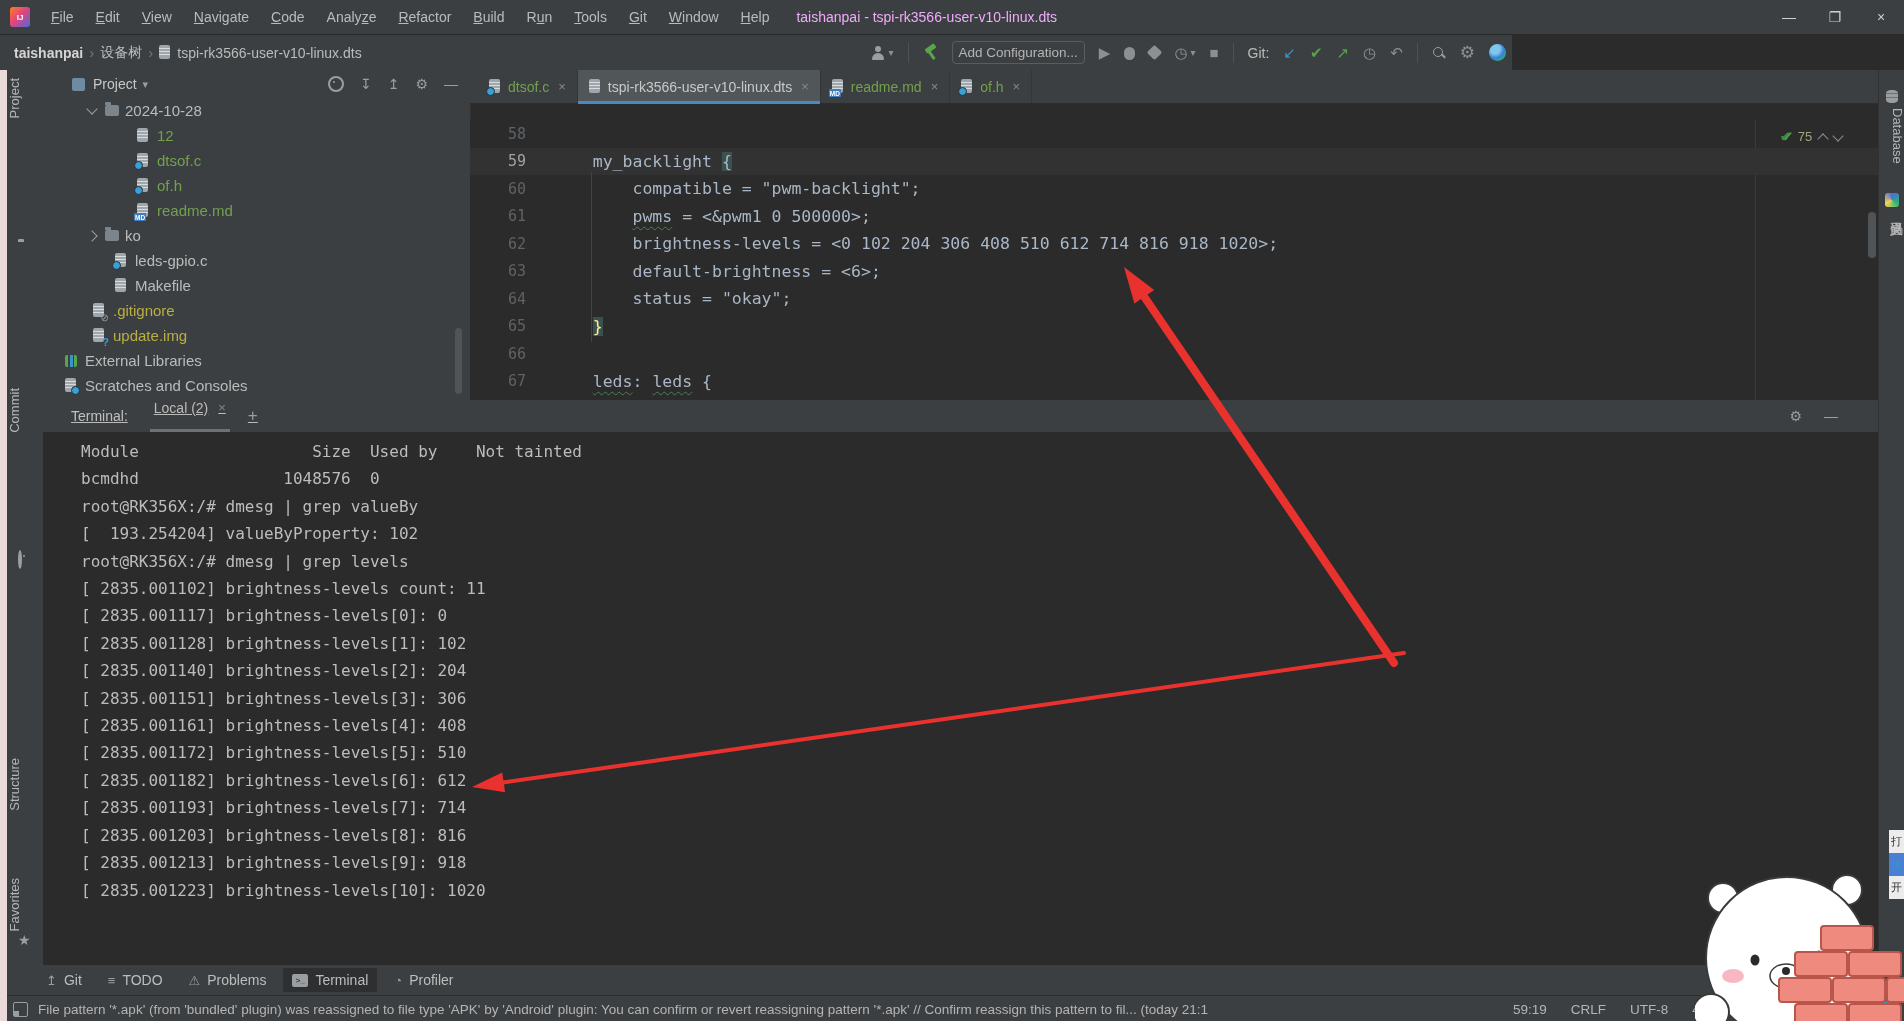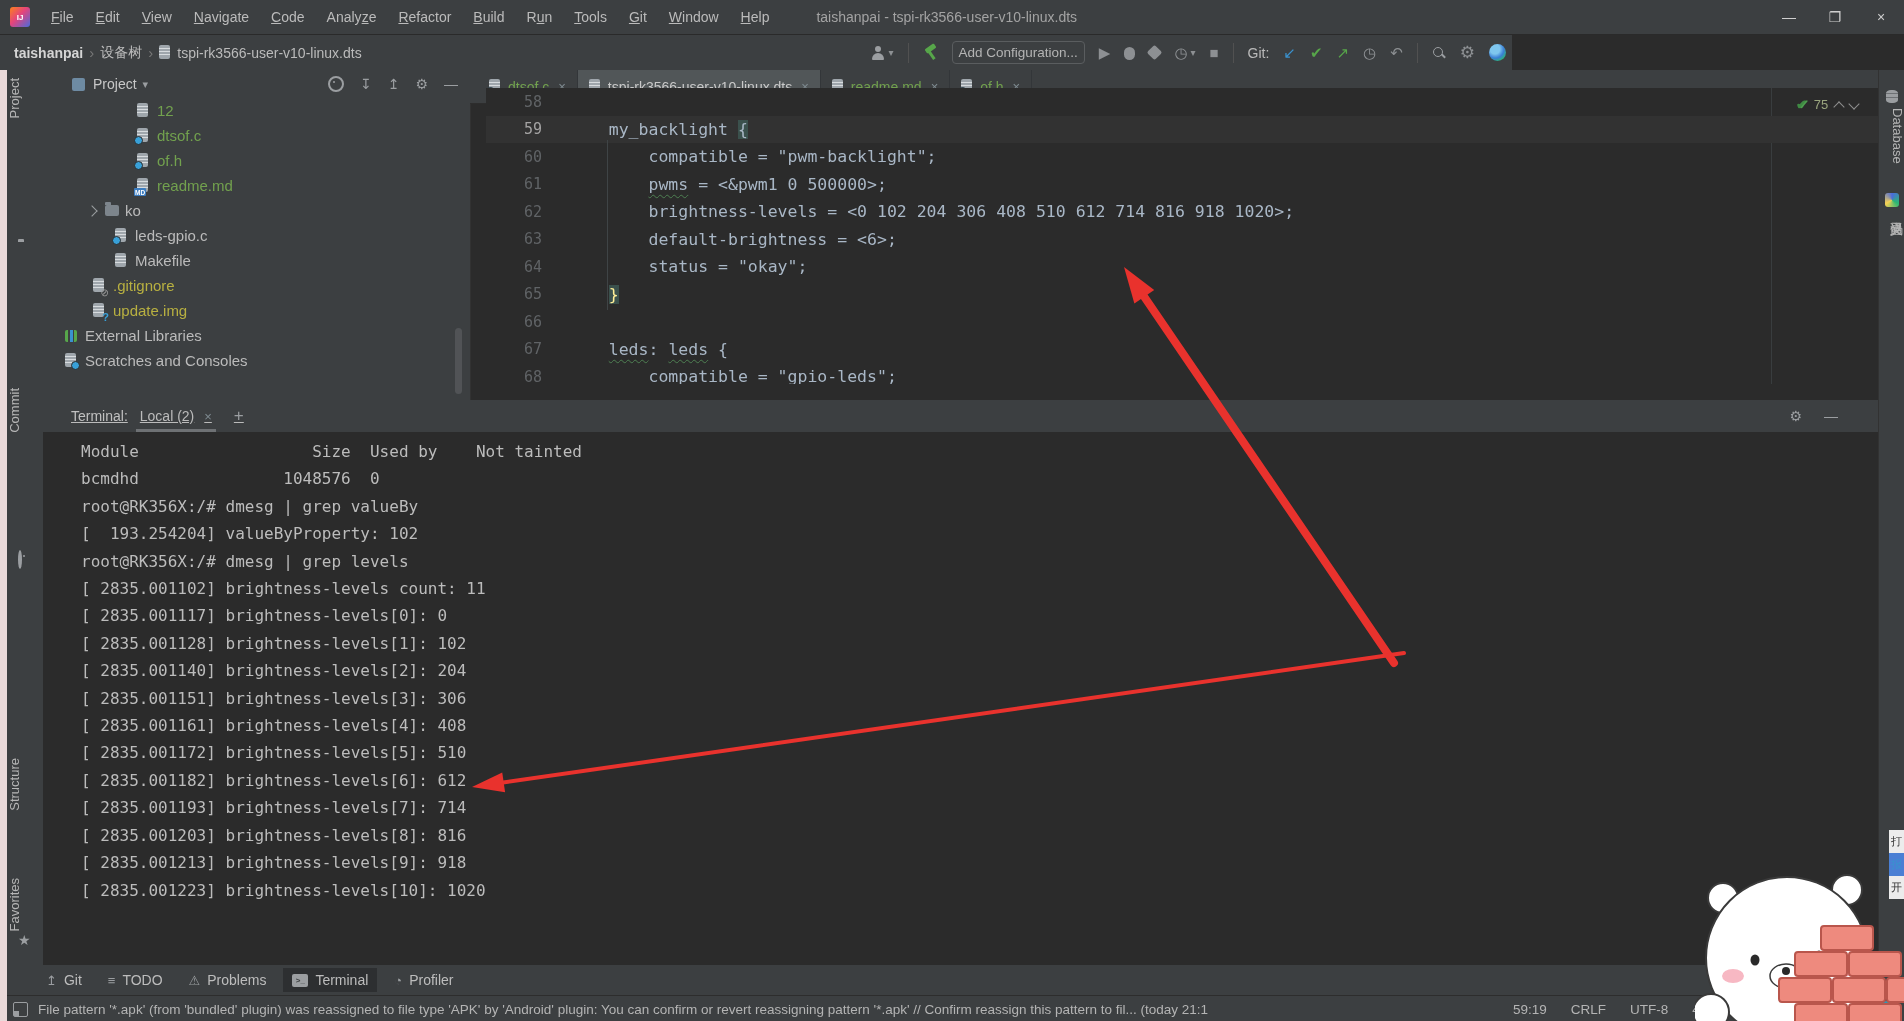--- a/index.html
+++ b/index.html
@@ -6,21 +6,21 @@
   .screen{position:relative;width:1904px;height:1021px;background:#2b2b2b;overflow:hidden;
           font-family:"Liberation Sans",sans-serif;color:#bbbbbb;font-size:14px;}
   
   .titlebar{position:absolute;left:0;top:0;width:1904px;height:34px;background:#3c3f41;
             border-bottom:1px solid #2a2a2a;display:flex;align-items:center;}
   .logo{width:20px;height:20px;margin:0 10px 0 10px;border-radius:3px;
         background:linear-gradient(135deg,#fc801d 0%,#e4447c 45%,#4a6bdc 100%);
         display:flex;align-items:center;justify-content:center;color:#fff;font-size:8px;font-weight:bold;}
   .menu-item{padding:0 11px;height:34px;line-height:34px;color:#bbbbbb;cursor:default;}
   .menu-item u{text-decoration:underline;}
-  .win-title{margin-left:36px;color:#a3a3a3;}
+  .win-title{margin-left:16px;color:#f0abfc;}
   .win-controls{position:absolute;right:0;top:0;height:34px;display:flex;}
   .win-btn{width:46px;height:34px;display:flex;align-items:center;justify-content:center;color:#cfcfcf;font-size:14px;}
   
   .navbar{position:absolute;left:0;top:35px;width:1512px;height:35px;background:#3c3f41;
           border-bottom:1px solid #2d2d2d;display:flex;align-items:center;}
   .crumbs{display:flex;align-items:center;margin-left:14px;gap:6px;white-space:nowrap;}
   .crumb-root{font-weight:bold;color:#d5d5d5;}
   .crumb-sep{color:#777;font-size:15px;}
   .toolbar-right{position:absolute;right:6px;top:0;height:35px;display:flex;align-items:center;gap:14px;}
   .tb-ic{color:#8d9093;font-size:15px;line-height:1;}
@@ -78,21 +78,21 @@
   .fi-lib .fi-base{background:linear-gradient(90deg,#57a64a 0 3px,transparent 3px 4.5px,#3a92cf 4.5px 7.5px,transparent 7.5px 9px,#57a64a 9px 12px);width:12px;height:12px;top:2px;}
   .fi-scratch::after{content:'';position:absolute;right:-3px;bottom:-2px;width:7px;height:7px;border-radius:50%;background:#38a0d8;border:1px solid #2b2b2b;}
   
   .tabbar{position:absolute;left:470px;top:70px;width:1408px;height:34px;background:#3c3f41;border-bottom:1px solid #2d2d2d;display:flex;align-items:stretch;padding-left:8px;box-sizing:border-box;}
   .etab{display:flex;align-items:center;gap:7px;padding:0 11px;border-right:1px solid #333639;position:relative;}
   .etab .lbl{font-size:14px;color:#72a14e;}
   .etab.active{background:#515658;}
   .etab.active .lbl{color:#c9c9c9;}
   .etab.active::after{content:'';position:absolute;left:0;right:0;bottom:-1px;height:3px;background:#4a88c7;}
   .tab-close{color:#7f8b91;font-size:13px;margin-left:2px;}
-  .editor{position:absolute;left:470px;top:88px;width:1408px;height:296px;background:#2b2b2b;overflow:hidden;margin-left:16px;}
+  .editor{position:absolute;left:470px;top:120px;width:1408px;height:296px;background:#2b2b2b;overflow:hidden;}
   .code-row{position:relative;height:27.5px;display:flex;align-items:center;}
   .code-row.cur{background:#323232;}
   .gutter{width:75px;flex:none;text-align:right;padding-right:19px;box-sizing:border-box;
           font-family:"DejaVu Sans Mono",monospace;font-size:15px;color:#606366;}
   .code-row.cur .gutter{color:#a4a3a3;}
   .code-row pre{margin:0;font-family:"DejaVu Sans Mono",monospace;font-size:16.5px;color:#a9b7c6;padding-left:8px;}
   .cw{text-decoration:underline wavy #4e8052;text-decoration-thickness:1px;text-underline-offset:4px;}
   .cb1{background:#3b514d;}
   .cb2{background:#3b514d;color:#ffef98;}
   .indent-guide{position:absolute;left:121px;top:52px;height:170px;width:1px;background:#3f4446;}
@@ -106,21 +106,21 @@
   .ichev.up{transform:rotate(-135deg);margin-top:4px;}
   .ichev.dn{transform:rotate(45deg);margin-top:-2px;}
   
   .rstrip{position:absolute;left:1878px;top:70px;width:26px;height:925px;background:#3c3f41;border-left:1px solid #323232;}
   .rlabel{position:absolute;left:0;width:26px;text-align:center;writing-mode:vertical-rl;color:#b6b6b6;font-size:13px;}
   .db-ic{position:absolute;left:7px;width:12px;height:13px;background:linear-gradient(#9b9ea1 0 3px,#6e7174 3px 4px,#9b9ea1 4px 7px,#6e7174 7px 8px,#9b9ea1 8px 12px);border-radius:5px/3px;}
   .ai-ic{position:absolute;left:6px;width:14px;height:14px;border-radius:3px;background:conic-gradient(#4a6bdc,#2bb673,#f7d154,#4a6bdc);}
   
   .term-bar{position:absolute;left:43px;top:400px;width:1835px;height:32px;background:#3c3f41;border-bottom:1px solid #2d2d2d;display:flex;align-items:center;text-decoration:underline;}
   .term-label{margin-left:28px;color:#c0c0c0;}
-  .term-tab{margin-left:8px;height:32px;display:flex;align-items:center;gap:8px;position:relative;padding:0 4px;}
+  .term-tab{margin-left:22px;height:32px;display:flex;gap:8px;position:relative;padding:0 4px;}
   .term-tab::after{content:'';position:absolute;left:0;right:0;bottom:0;height:3px;background:#6e7174;}
   .term-plus{margin-left:18px;color:#9b9ea1;font-size:17px;}
   .term-tools{position:absolute;right:40px;display:flex;gap:22px;color:#9b9ea1;font-size:14px;}
   .terminal{position:absolute;left:43px;top:432px;width:1835px;height:533px;background:#2b2b2b;overflow:hidden;padding:6px 0 0 38px;box-sizing:border-box;}
   .terminal pre{margin:0;font-family:"DejaVu Sans Mono",monospace;font-size:16px;line-height:27.4px;color:#bcbcbc;}
   .cursor{display:inline-block;width:10px;height:19px;border:1px solid #b5b5b5;vertical-align:-4px;}
   
   .bbar{position:absolute;left:7px;top:965px;width:1897px;height:30px;background:#3c3f41;display:flex;align-items:center;gap:8px;padding-left:30px;box-sizing:border-box;}
   .bitem{display:flex;align-items:center;gap:7px;height:24px;padding:0 9px;color:#bdbdbd;}
   .bitem.active{background:#2d2f31;}
@@ -231,20 +231,27 @@
       <span class="proj-caret">▾</span>
       <span class="proj-tools">
         <span class="mini-target"></span>
         <span>↧</span>
         <span>↥</span>
         <span>⚙</span>
         <span>—</span>
       </span>
     </div>
     <div class="tree">
+        <div class="tree-row" style="padding-left: 45px;">
+          <span class="chev down"></span>
+          <span class="fi fi-folder">
+            <span class="fi-base"></span>
+          </span>
+          <span class="tree-label">2024-10-28</span>
+        </div>
         <div class="tree-row" style="padding-left: 94px;">
           <span class="fi fi-text">
             <span class="fi-base"></span>
           </span>
           <span class="tree-label tl-green">12</span>
         </div>
         <div class="tree-row" style="padding-left: 94px;">
           <span class="fi fi-c">
             <span class="fi-base"></span>
           </span>

